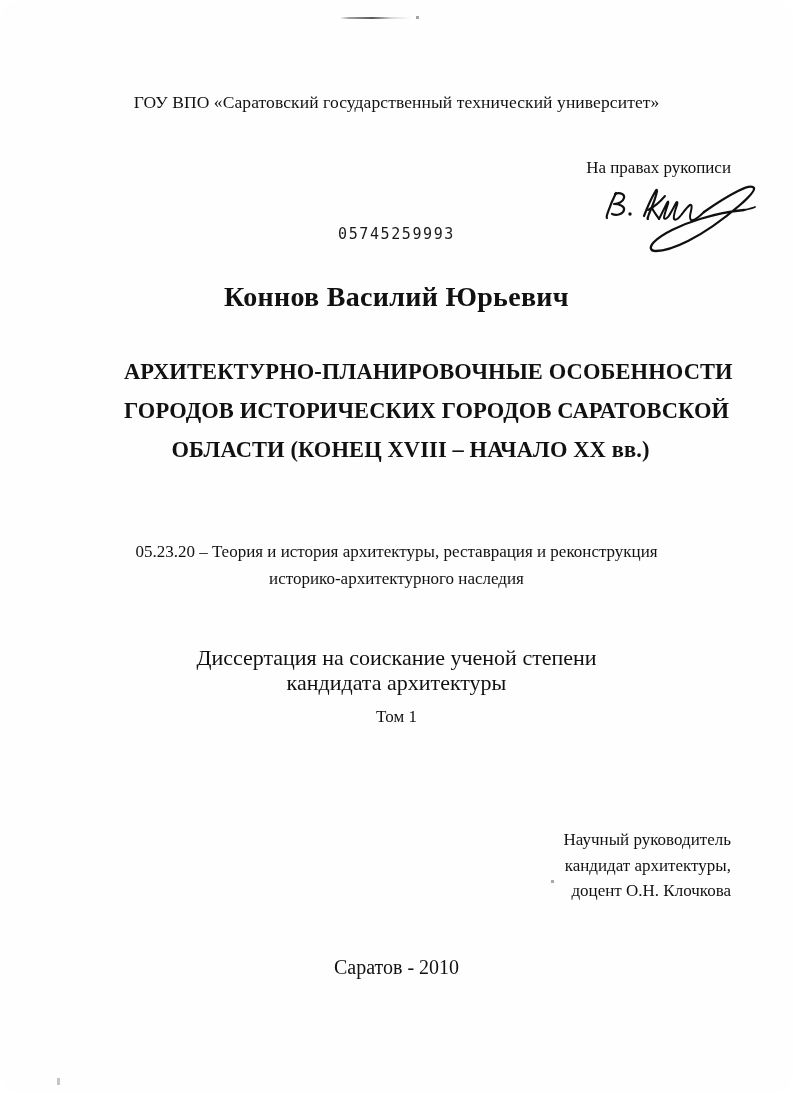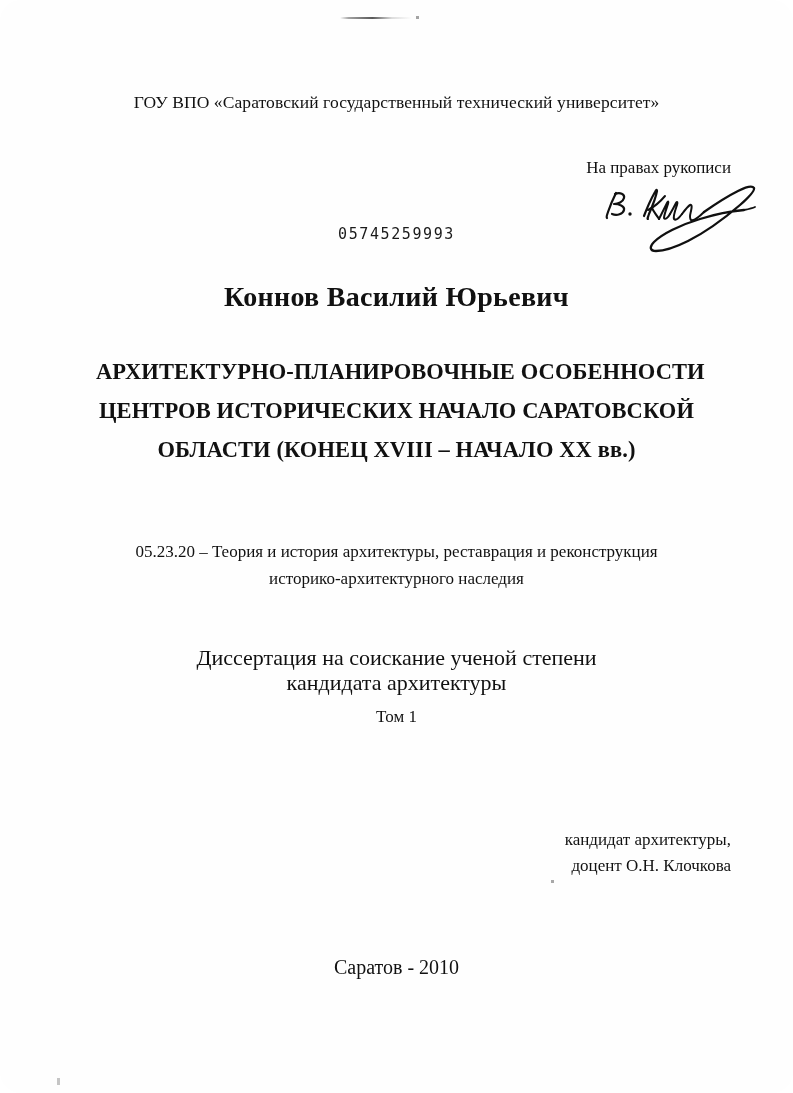--- a/index.html
+++ b/index.html
@@ -108,20 +108,21 @@
     right: 96px;
     top: 352px;
     text-align: center;
   }
   .title-line {
     font-size: 22.5px;
     font-weight: bold;
     line-height: 39px;
     letter-spacing: 0.1px;
     white-space: nowrap;
+    margin-left: 28px;
   }
 
   .specialty {
     position: absolute;
     left: 110px;
     right: 110px;
     top: 538px;
     text-align: center;
     font-size: 17px;
     line-height: 27px;
@@ -207,37 +208,38 @@
       </g>
     </svg>
   </div>
 
   <div class="catalog-number">05745259993</div>
 
   <div class="author">Коннов Василий Юрьевич</div>
 
   <div class="title">
     <div class="title-line">АРХИТЕКТУРНО-ПЛАНИРОВОЧНЫЕ ОСОБЕННОСТИ</div>
-    <div class="title-line">ЦЕНТРОВ ИСТОРИЧЕСКИХ НАЧАЛО САРАТОВСКОЙ</div>
+    <div class="title-line">ГОРОДОВ ИСТОРИЧЕСКИХ ГОРОДОВ САРАТОВСКОЙ</div>
     <div class="title-line">ОБЛАСТИ (КОНЕЦ XVIII – НАЧАЛО XX вв.)</div>
   </div>
 
   <div class="specialty">
     <div>05.23.20 – Теория и история архитектуры, реставрация и реконструкция</div>
     <div>историко-архитектурного наследия</div>
   </div>
 
   <div class="degree">
     <div>Диссертация на соискание ученой степени</div>
     <div>кандидата архитектуры</div>
   </div>
 
   <div class="volume">Том 1</div>
 
   <div class="supervisor">
+    <div>Научный руководитель</div>
     <div>кандидат архитектуры,</div>
     <div>доцент О.Н. Клочкова</div>
   </div>
   <div class="supervisor-speck"></div>
 
   <div class="footer">Саратов - 2010</div>
 
   <div class="bottom-speck"></div>
 
 </div>

